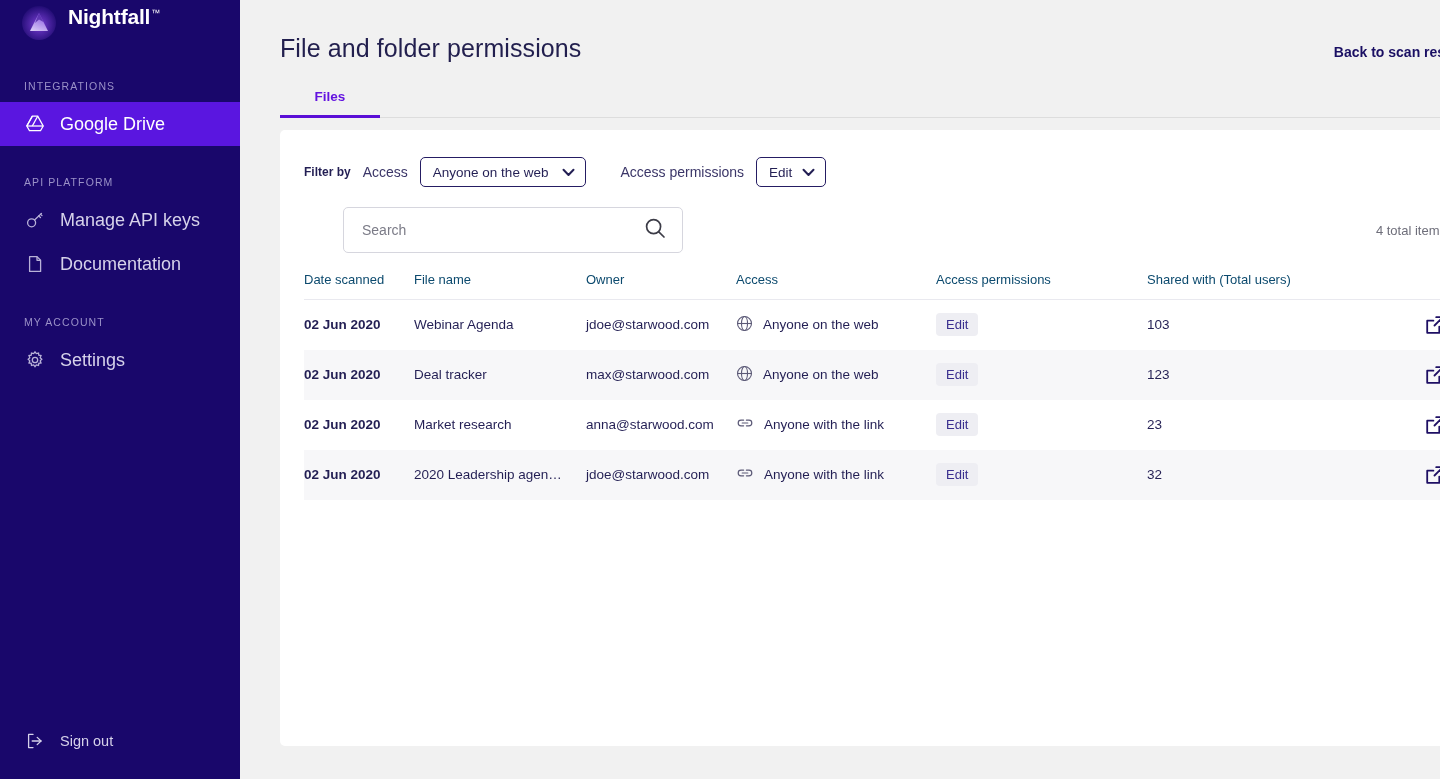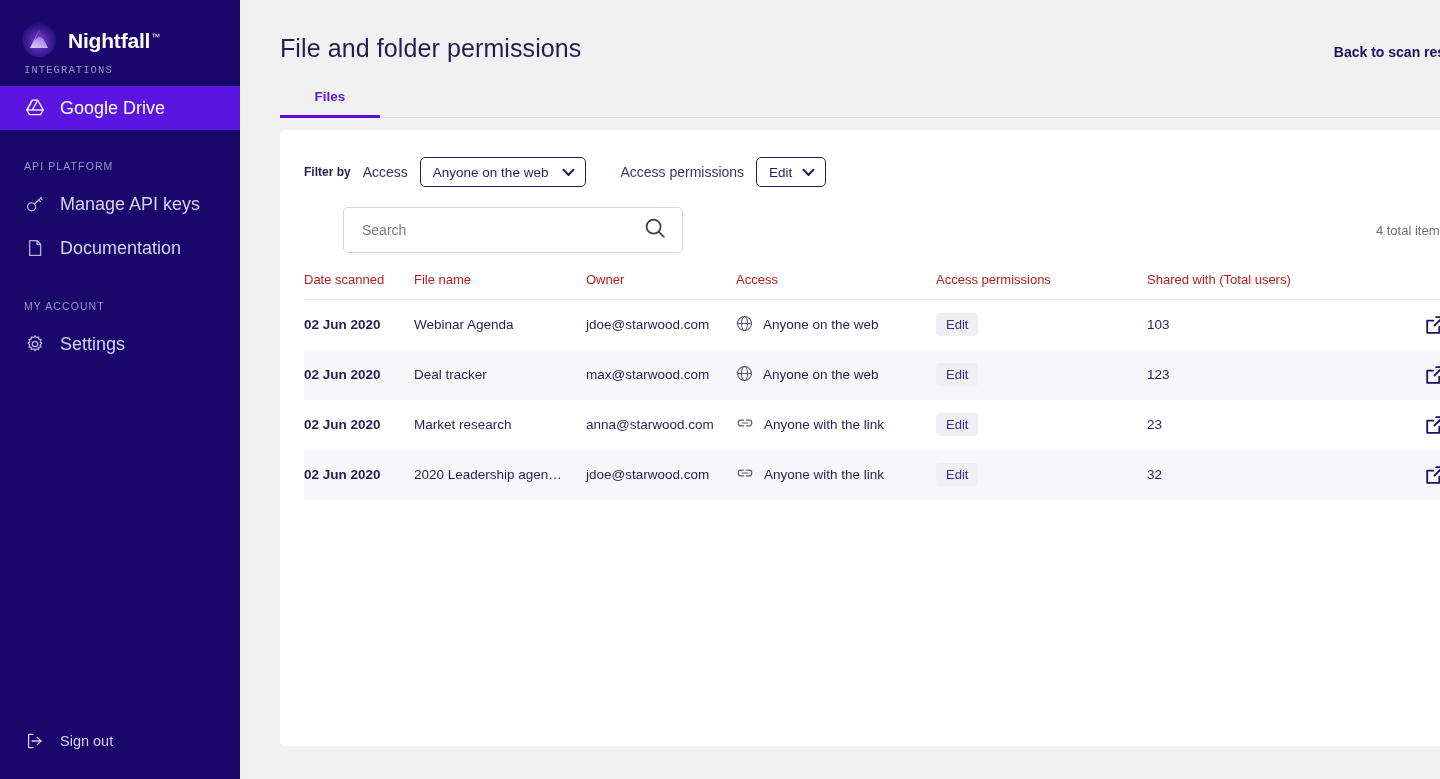--- a/index.html
+++ b/index.html
@@ -13,22 +13,22 @@
   .app { display: flex; width: 1440px; height: 779px; }
 
   
   .sidebar {
     width: 240px; height: 779px;
     background: #19076b;
     position: relative;
     flex: 0 0 240px;
   }
   .logo-row {
-    display: flex; align-items: center;
-    padding: 22px 0 0 22px;
+    display: flex; 
+    padding: 6px 0 0 22px;
     height: 58px;
   }
   .logo-mark { width: 34px; height: 34px; position: relative; flex: 0 0 34px; }
   .logo-text {
     margin-left: 12px;
     color: #ffffff;
     font-size: 21px;
     font-weight: bold;
     letter-spacing: -0.2px;
     position: relative;
@@ -43,21 +43,21 @@
   .side-section {
     color: #9b92c8;
     font-size: 10.5px;
     letter-spacing: 1.1px;
     text-transform: uppercase;
     padding-left: 24px;
     margin-top: 30px;
     margin-bottom: 10px;
     font-weight: normal;
   }
-  .side-section.first { margin-top: 6px; font-family: Liberation Mono, monospace; }
+  .side-section.first { margin-top: 22px; }
   .nav-item {
     display: flex; align-items: center;
     height: 44px;
     padding-left: 24px;
     color: #d6d2ea;
     font-size: 18px;
     cursor: pointer;
   }
   .nav-item .nav-icon {
     width: 22px; height: 22px;
@@ -188,21 +188,21 @@
   }
   .search-box input::placeholder { color: #7b7b87; }
   .total-items { font-size: 13px; color: #6e6e7a; }
 
   
   table { width: 100%; border-collapse: collapse; margin-top: 19px; table-layout: fixed; }
   thead th {
     text-align: left;
     font-size: 13px;
     font-weight: normal;
-    color: #b91c1c;
+    color: #0c4a6e;
     padding: 0 0 12px 0;
     border-bottom: 1px solid #e9e9ef;
   }
   tbody td {
     font-size: 13.5px;
     color: #231f54;
     height: 50px;
     vertical-align: middle;
     padding: 0;
   }

